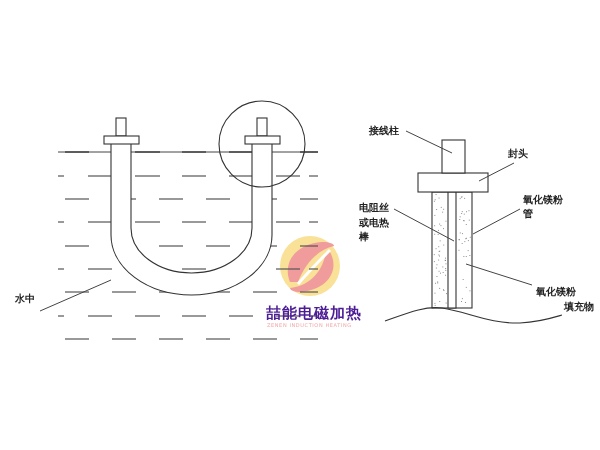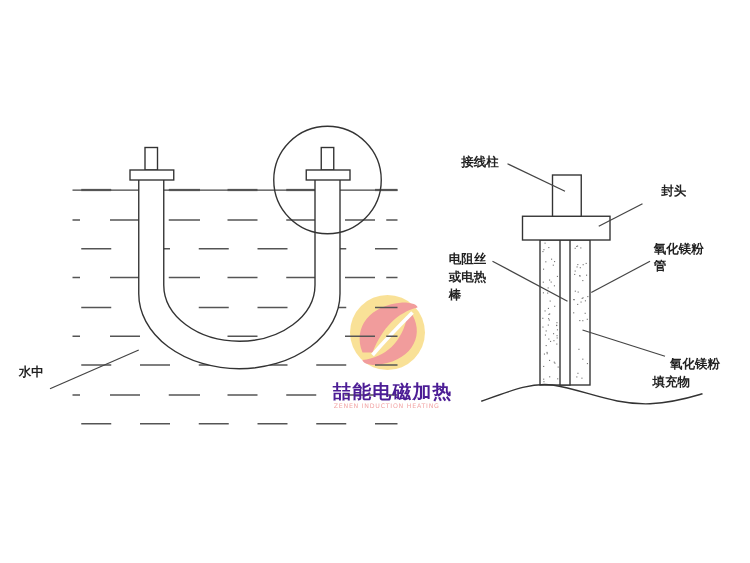--- a/index.html
+++ b/index.html
@@ -213,26 +213,26 @@
     <line x1="514" y1="163" x2="479" y2="181" stroke="#444" stroke-width="1"></line>
     <line x1="394" y1="209" x2="454" y2="241" stroke="#444" stroke-width="1"></line>
     <line x1="520" y1="209" x2="473" y2="234" stroke="#444" stroke-width="1"></line>
     <line x1="532" y1="285" x2="466" y2="264" stroke="#444" stroke-width="1"></line>
   </g>
 </svg>
 
 <div class="lbl" style="left:15px; top:292px;">水中</div>
 
 <div class="lbl" style="left:369px; top:124px;">接线柱</div>
-<div class="lbl" style="left:508px; top:147px;margin-left:21px;">封头</div>
+<div class="lbl" style="left:508px; top:147px;">封头</div>
 
 <div class="lbl" style="left:359px; top:201px;">电阻丝</div>
 <div class="lbl" style="left:359px; top:216px;text-align:center;">或电热</div>
 <div class="lbl" style="left:359px; top:230px;">棒</div>
 
 <div class="lbl" style="left:523px; top:193px;">氧化镁粉</div>
 <div class="lbl" style="left:523px; top:207px;">管</div>
 
 <div class="lbl" style="left:536px; top:285px;">氧化镁粉</div>
-<div class="lbl" style="left:522px; top:300px;">填充物</div>
+<div class="lbl" style="left:564px; top:300px;">填充物</div>
 
 <div class="logo-text" style="left:266px; top:304px;">喆能电磁加热</div>
 <div class="logo-sub" style="left:267px; top:322px;">ZENEN INDUCTION HEATING</div>
 
 </body></html>

